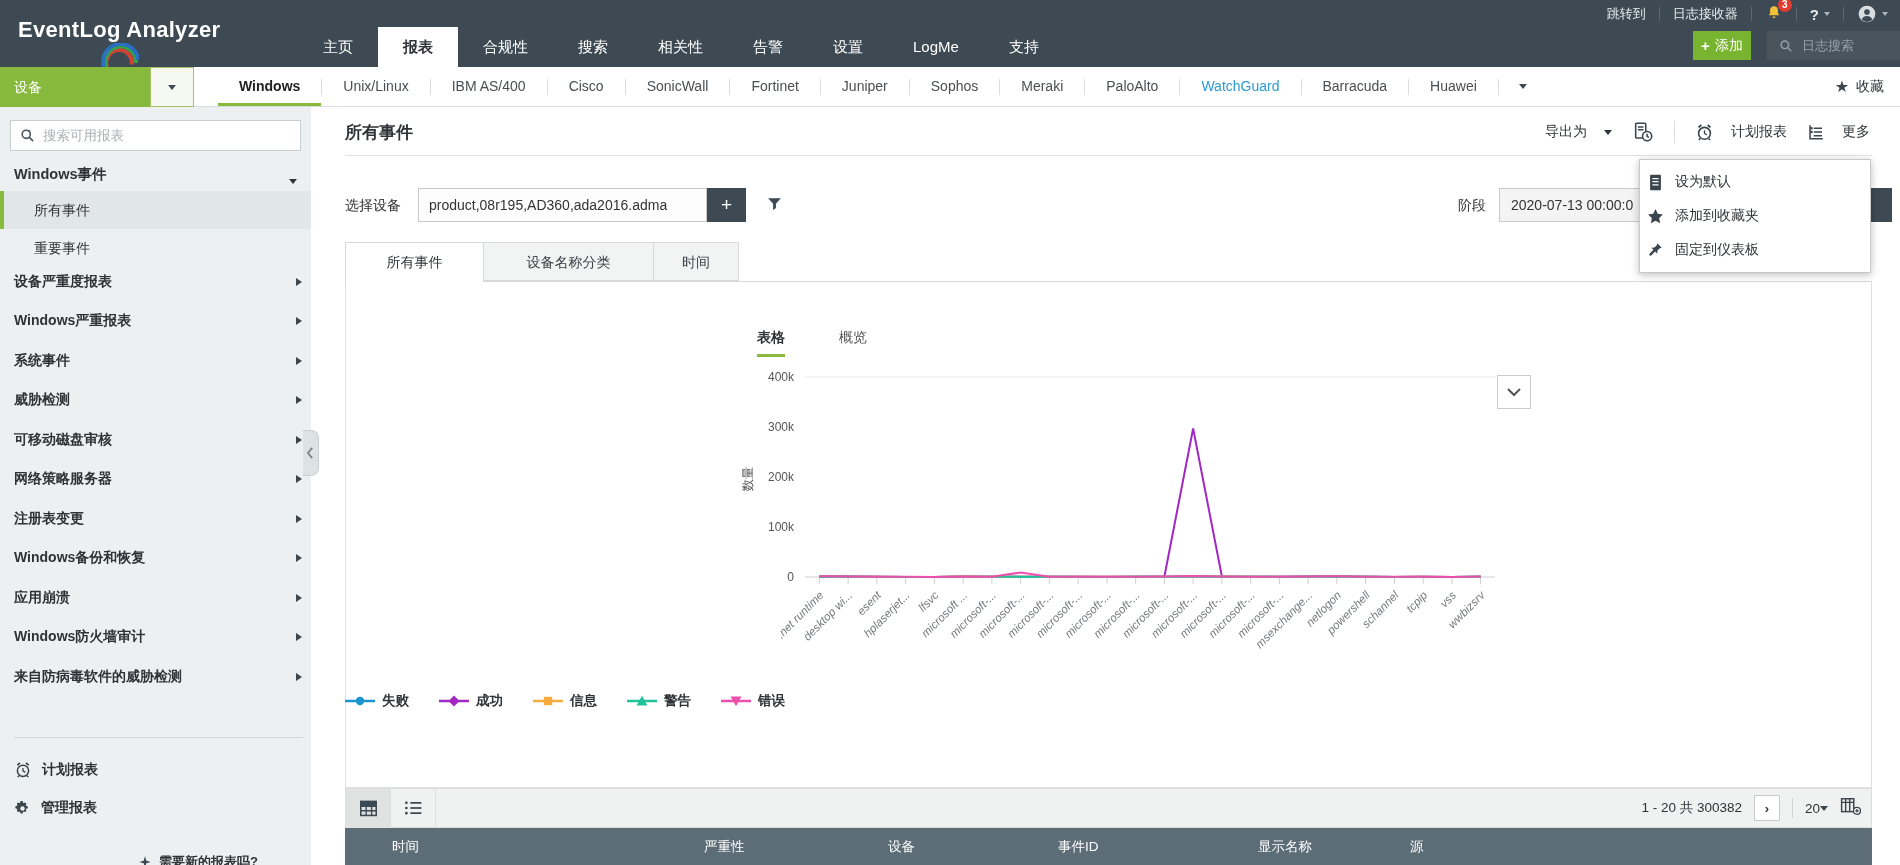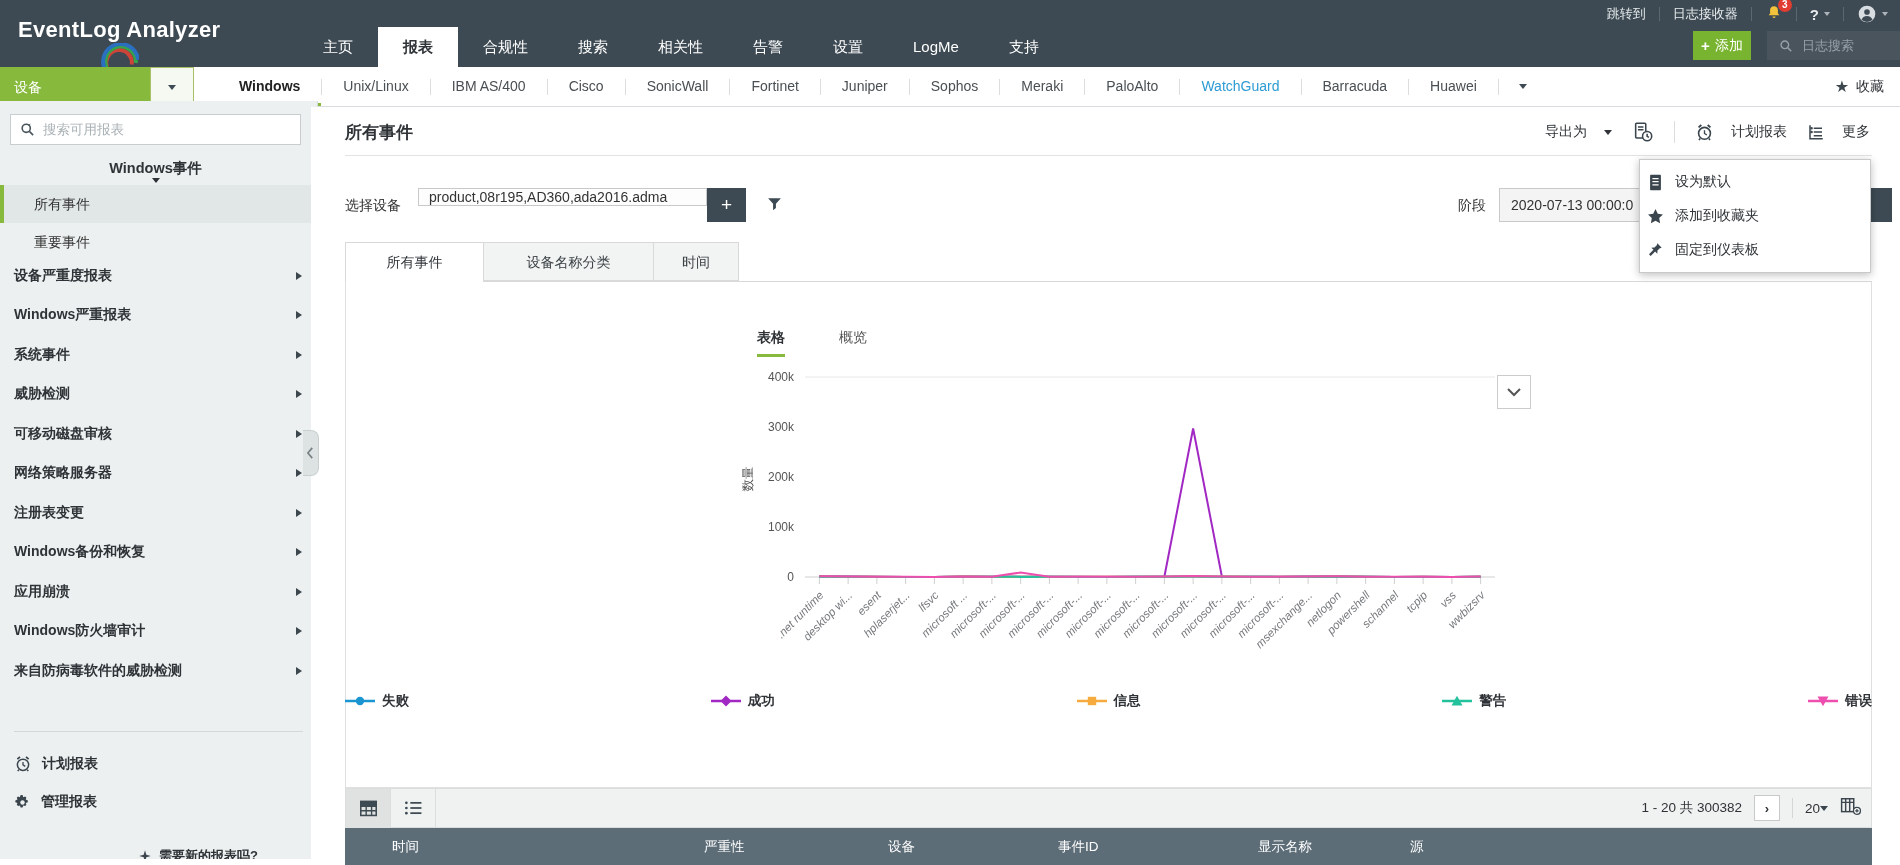--- a/index.html
+++ b/index.html
@@ -33,25 +33,25 @@
   .dev-tabs { position:absolute; left:218px; top:0; height:39px; display:flex; align-items:center; }
   .dev-tab { padding:0 21px; font-size:14px; color:#4a4f53; height:39px; line-height:39px; cursor:pointer; white-space:nowrap; }
   .dev-tab.active { color:#222; font-weight:bold; box-shadow:inset 0 -3px 0 #87b93c; }
   .dev-tab.hl { color:#2d9bd4; }
   .dev-sep { width:1px; height:16px; background:#ddd; }
   .dev-more { padding:0 20px; color:#3d4a53; cursor:pointer; display:flex; align-items:center; height:39px; }
   .favorite { position:absolute; right:16px; top:0; height:39px; display:flex; align-items:center; gap:7px; font-size:14px; color:#2f3337; cursor:pointer; }
   .favorite .star { color:#3c464d; font-size:16px; }
 
   
-  .sidebar { position:absolute; left:0; top:101px; width:318px; height:758px; background:#edf0f0; border-right:1px solid #d7dbdb; overflow:hidden; }
+  .sidebar { position:absolute; left:0; top:107px; width:318px; height:758px; background:#edf0f0; border-right:1px solid #d7dbdb; overflow:hidden; }
   .side-search { position:absolute; left:10px; top:13px; width:291px; height:31px; background:#fff; border:1px solid #c8cdcf; display:flex; align-items:center; gap:8px; padding-left:9px; }
   .side-search input { border:0; outline:0; background:transparent; font-size:13.5px; color:#333; width:230px; font-family:inherit; }
   .side-search input::placeholder { color:#a9b1b5; }
-  .side-group { position:absolute; left:14px; top:58px; font-weight:bold; font-size:14.5px; color:#2e3337; width:283px; display:flex; justify-content:space-between; align-items:center; cursor:pointer;flex-direction:column; }
+  .side-group { position:absolute; left:14px; top:58px; font-weight:bold; font-size:14.5px; color:#2e3337; width:283px; display:flex; justify-content:space-between; align-items:flex-end; cursor:pointer; }
   .side-group .caret-down { color:#2e3337; }
   .side-items { position:absolute; left:0; top:84px; width:100%; }
   .side-item { height:38px; line-height:38px; padding-left:34px; font-size:14px; color:#333; cursor:pointer; }
   .side-item.selected { background:#e1e6e7; border-left:4px solid #87b93c; padding-left:30px; }
   .side-cats { position:absolute; left:0; top:155px; width:100%; }
   .side-cat { height:39.5px; display:flex; align-items:center; justify-content:space-between; padding:0 15px 0 14px; font-size:14px; font-weight:bold; color:#2e3337; cursor:pointer; }
   .chev-right { width:0; height:0; border-top:4.5px solid transparent; border-bottom:4.5px solid transparent; border-left:6px solid #3c464d; }
   .side-divider { position:absolute; left:14px; right:14px; top:630px; height:1px; background:#d4d8d8; }
   .side-foot { position:absolute; left:0; top:644px; width:100%; }
   .side-foot-item { height:38px; display:flex; align-items:center; gap:10px; padding-left:14px; font-size:14px; font-weight:bold; color:#2e3337; cursor:pointer; }
@@ -66,40 +66,40 @@
   .tbtn { display:flex; align-items:center; gap:17px; font-size:14px; color:#2f3337; cursor:pointer; }
   .tbtn .caret-down { color:#2f3337; }
   .vdiv { width:1px; height:22px; background:#ddd; }
   .hdr-divider { position:absolute; left:34px; right:28px; top:48px; height:1px; background:#e3e3e3; }
 
   .more-menu { position:absolute; left:1328px; top:52px; width:232px; background:#fff; border:1px solid #c9c9c9; box-shadow:0 2px 8px rgba(0,0,0,.25); z-index:10; padding:5px 0; }
   .menu-item { height:34px; display:flex; align-items:center; gap:11px; padding-left:6px; font-size:14px; color:#2f3337; cursor:pointer; }
   .menu-item .icn { color:#3a454d; width:18px; }
 
   .filter-label { position:absolute; top:81px; height:34px; line-height:34px; font-size:14px; color:#333; }
-  .device-input { position:absolute; left:107px; top:81px; width:289px; height:18px; border:1px solid #c9c9c9; background:#fdfdfd; font-size:14px; color:#333; padding:0 10px; font-family:inherit; outline:none; }
+  .device-input { position:absolute; left:107px; top:81px; width:289px; height:34px; border:1px solid #c9c9c9; background:#fdfdfd; font-size:14px; color:#333; padding:0 10px; font-family:inherit; outline:none; }
   .plus-btn { position:absolute; left:396px; top:81px; width:39px; height:34px; background:#3d4a53; color:#fff; font-size:19px; display:flex; align-items:center; justify-content:center; cursor:pointer; }
   .funnel { position:absolute; left:455px; top:89px; cursor:pointer; color:#3d4a53; }
   .period-box { position:absolute; left:1188px; top:81px; width:363px; height:34px; border:1px solid #c9c9c9; background:#f4f4f4; font-size:14px; color:#333; line-height:32px; padding-left:11px; z-index:2; cursor:pointer; }
   .period-go { position:absolute; left:1541px; top:81px; width:40px; height:34px; background:#3d4a53; z-index:5; }
 
   .report-tabs { position:absolute; left:34px; top:135px; height:40px; display:flex; z-index:3; }
   .rtab { height:39px; line-height:39px; text-align:center; font-size:14px; color:#3c4246; background:#f2f3f3; border:1px solid #d9d9d9; border-left:0; cursor:pointer; }
   .rtab:first-child { border-left:1px solid #d9d9d9; }
   .rtab.active { background:#fff; height:40px; border-bottom:0; font-weight:normal; color:#2f3337; }
   .panel { position:absolute; left:34px; right:28px; top:174px; height:507px; border:1px solid #e0e0e0; border-top-color:#d9d9d9; background:#fff; }
 
   .view-tabs { position:absolute; left:446px; top:222px; display:flex; gap:54px; z-index:2; }
   .vtab { font-size:14px; color:#555; padding-bottom:7px; cursor:pointer; }
   .vtab.active { color:#2f3337; font-weight:bold; border-bottom:3px solid #87b93c; }
 
   .chart-wrap { position:absolute; left:389px; top:252px; width:860px; height:330px; }
   .chart-collapse { position:absolute; left:1186px; top:268px; width:34px; height:34px; border:1px solid #ccc; background:#fff; display:flex; align-items:center; justify-content:center; cursor:pointer; color:#555; z-index:2; }
 
-  .legend { position:absolute; left:34px; right:28px; top:585px; display:flex; justify-content:space-between; gap:30px; align-items:center; }
+  .legend { position:absolute; left:34px; right:28px; top:585px; display:flex; justify-content:flex-start; gap:30px; align-items:center; }
   .legend-item { display:flex; align-items:center; gap:7px; cursor:pointer; }
   .legend-label { font-size:13.5px; font-weight:bold; color:#2f3337; }
 
   .btoolbar { position:absolute; left:34px; right:28px; top:681px; height:40px; background:#f0f1f1; border:1px solid #ddd; display:flex; align-items:center; }
   .viewbtn { width:44px; height:39px; display:flex; align-items:center; justify-content:center; color:#4a565e; cursor:pointer; }
   .viewbtn.sel { background:#e0e2e2; }
   .btool-sep { width:1px; height:39px; background:#ddd; }
   .btool-right { margin-left:auto; display:flex; align-items:center; gap:12px; padding-right:10px; }
   .pag-text { font-size:13.5px; color:#2f3337; }
   .next-btn { width:26px; height:26px; background:#fff; border:1px solid #c9c9c9; display:flex; align-items:center; justify-content:center; font-size:13px; font-weight:bold; color:#2f3337; cursor:pointer; }

